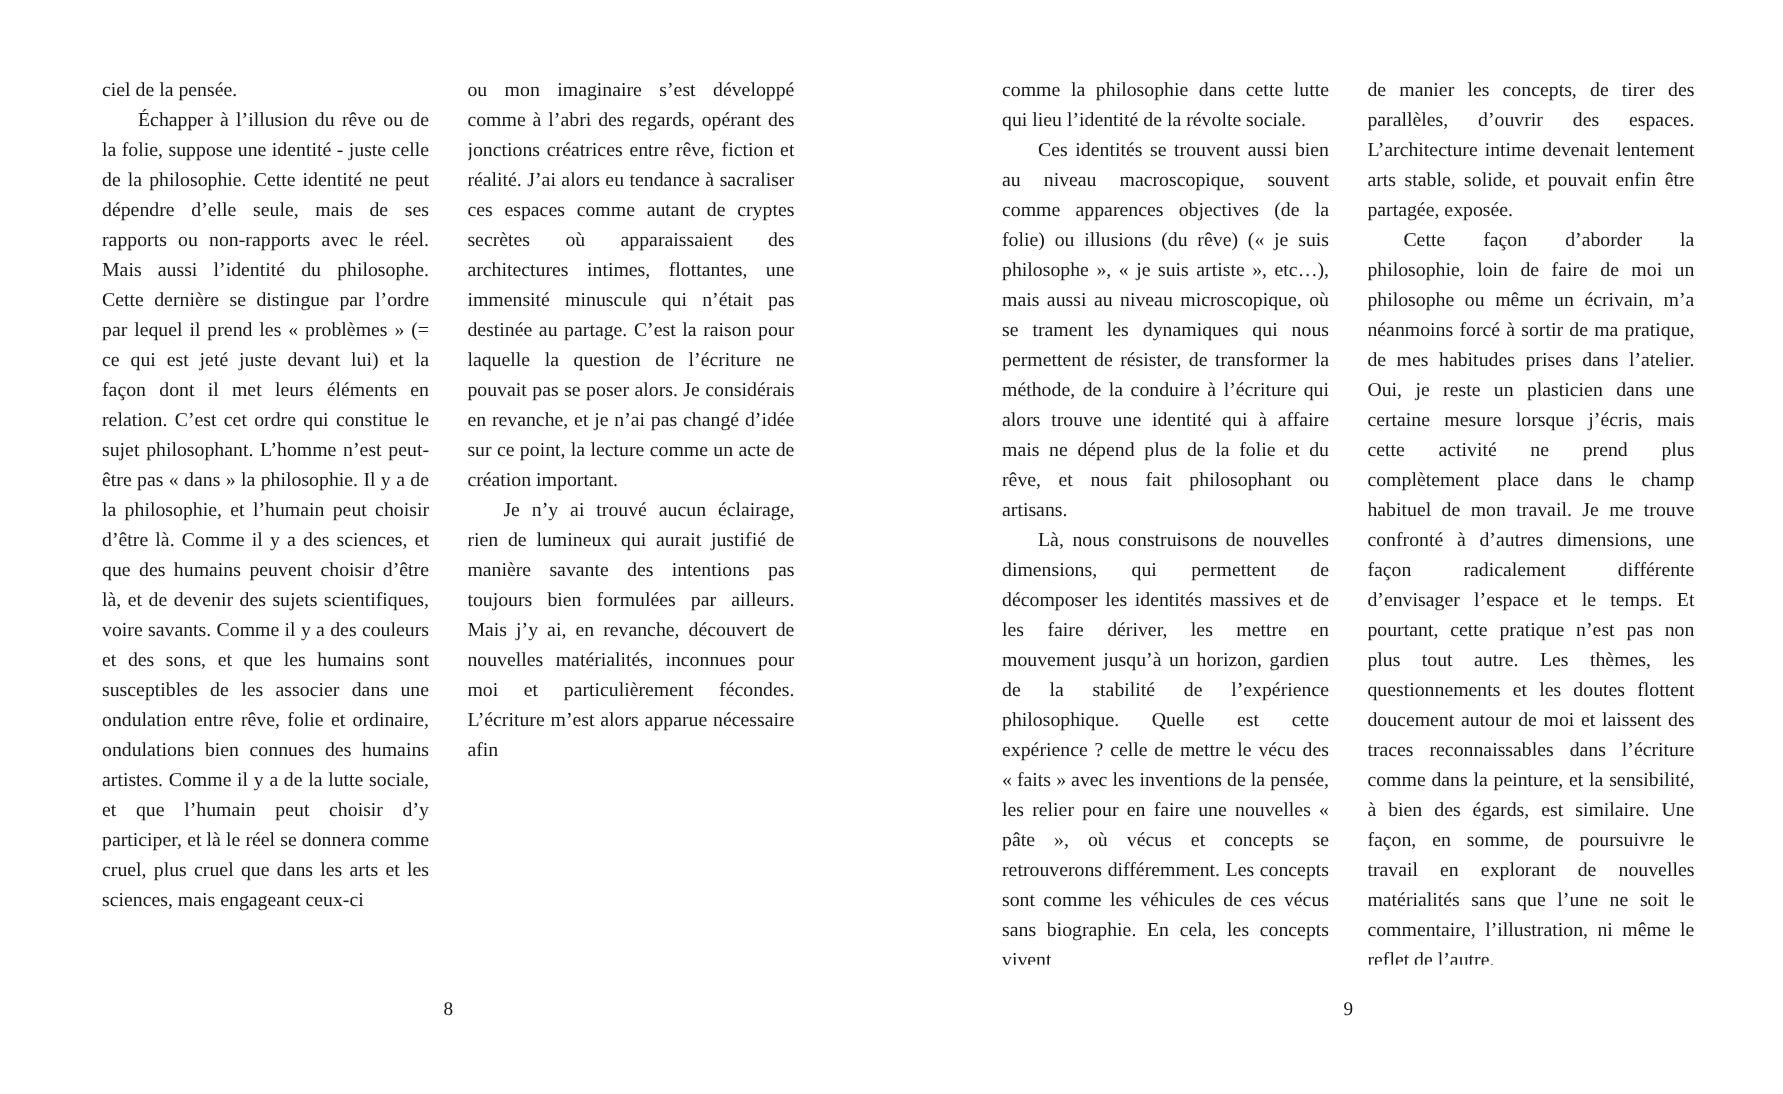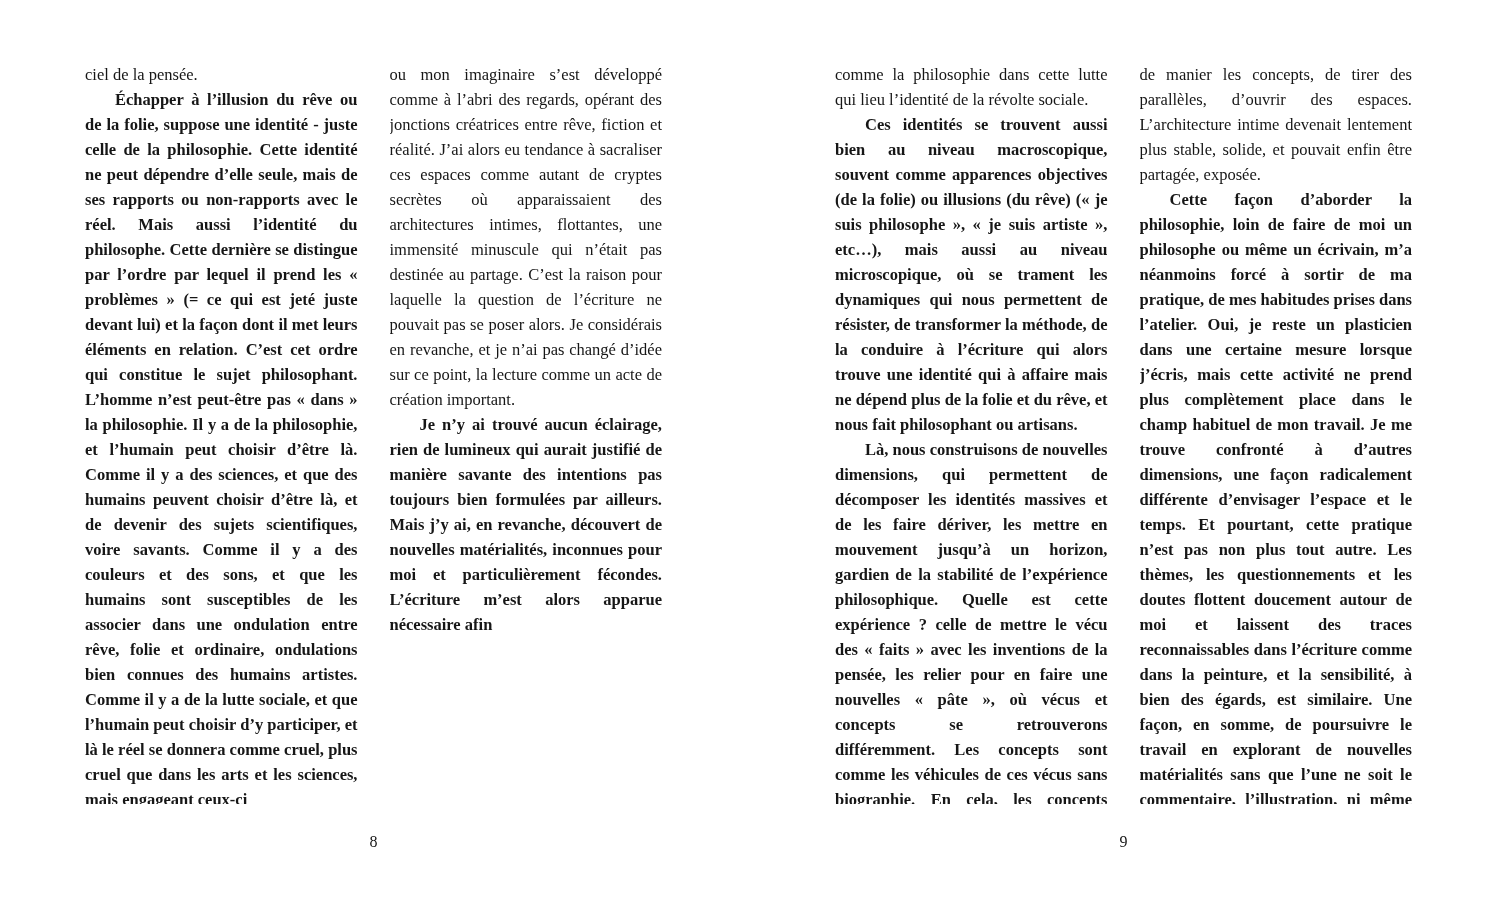--- a/index.html
+++ b/index.html
@@ -38,21 +38,20 @@
   .para {
     margin: 0;
     font-size: 16.5px;
     line-height: 25px;
     text-align: justify;
     hyphens: auto;
     -webkit-hyphens: auto;
   }
   .para.indent {
     text-indent: 30px;
-    font-weight: bold;
   }
   .folio {
     text-align: center;
     font-size: 16px;
     line-height: 20px;
     margin-top: 28px;
     color: #161616;
   }
 </style>
 </head>
@@ -75,20 +74,20 @@
   </section>
 
   <section class="page">
     <div class="columns">
       <div class="column">
         <p class="para">comme la philosophie dans cette lutte qui lieu l’identité de la révolte sociale.</p>
         <p class="para indent">Ces identités se trouvent aussi bien au niveau macroscopique, souvent comme apparences objectives (de la folie) ou illusions (du rêve) (« je suis philosophe », « je suis artiste », etc…), mais aussi au niveau microscopique, où se trament les dynamiques qui nous permettent de résister, de transformer la méthode, de la conduire à l’écriture qui alors trouve une identité qui à affaire mais ne dépend plus de la folie et du rêve, et nous fait philosophant ou artisans.</p>
         <p class="para indent">Là, nous construisons de nouvelles dimensions, qui permettent de décomposer les identités massives et de les faire dériver, les mettre en mouvement jusqu’à un horizon, gardien de la stabilité de l’expérience philosophique. Quelle est cette expérience ? celle de mettre le vécu des « faits » avec les inventions de la pensée, les relier pour en faire une nouvelles « pâte », où vécus et concepts se retrouverons différemment. Les concepts sont comme les véhicules de ces vécus sans biographie. En cela, les concepts vivent</p>
       </div>
       <div class="column">
-        <p class="para">de manier les concepts, de tirer des parallèles, d’ouvrir des espaces. L’architecture intime devenait lentement plus stable, solide, et pouvait enfin être partagée, exposée.</p>
+        <p class="para">de manier les concepts, de tirer des parallèles, d’ouvrir des espaces. L’architecture intime devenait lentement arts stable, solide, et pouvait enfin être partagée, exposée.</p>
         <p class="para indent">Cette façon d’aborder la philosophie, loin de faire de moi un philosophe ou même un écrivain, m’a néanmoins forcé à sortir de ma pratique, de mes habitudes prises dans l’atelier. Oui, je reste un plasticien dans une certaine mesure lorsque j’écris, mais cette activité ne prend plus complètement place dans le champ habituel de mon travail. Je me trouve confronté à d’autres dimensions, une façon radicalement différente d’envisager l’espace et le temps. Et pourtant, cette pratique n’est pas non plus tout autre. Les thèmes, les questionnements et les doutes flottent doucement autour de moi et laissent des traces reconnaissables dans l’écriture comme dans la peinture, et la sensibilité, à bien des égards, est similaire. Une façon, en somme, de poursuivre le travail en explorant de nouvelles matérialités sans que l’une ne soit le commentaire, l’illustration, ni même le reflet de l’autre.</p>
       </div>
     </div>
     <footer class="folio">9</footer>
   </section>
 
 </main>
 
 </body></html>

